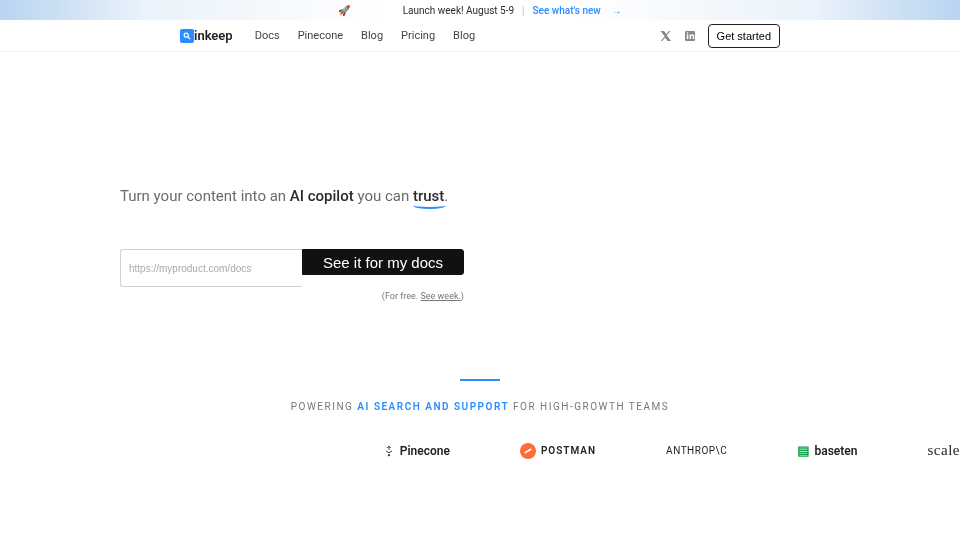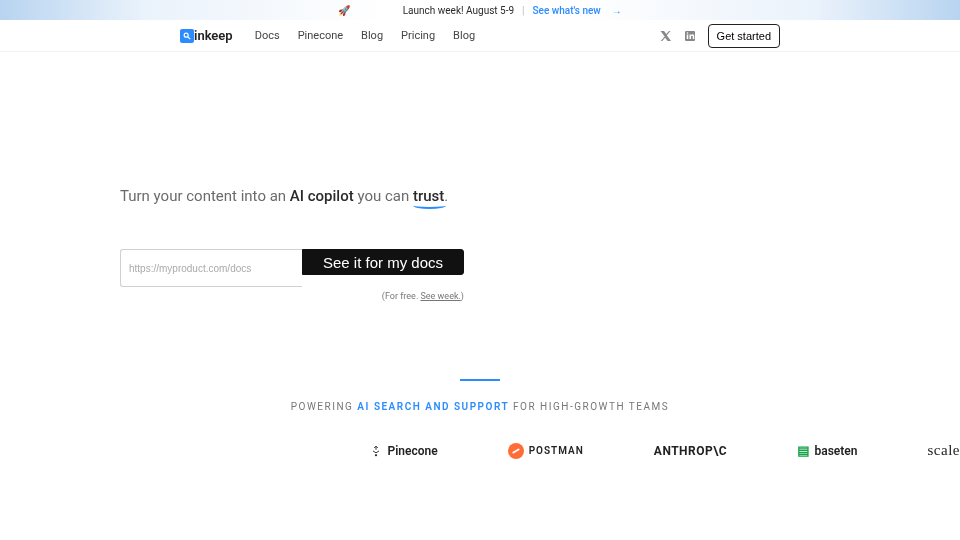--- a/index.html
+++ b/index.html
@@ -39,21 +39,21 @@
 .divider { width: 40px; height: 2px; background: #2b8cff; margin: 78px auto 0; }
 
 .powering { text-align: center; margin-top: 20px; font-size: 10px; letter-spacing: 1.5px; color: #777; }
 .powering .accent { color: #2b8cff; font-weight: 600; }
 
 .logos { display: flex; justify-content: flex-end; align-items: center; gap: 70px; margin-top: 30px; }
 .logo-item { display: flex; align-items: center; gap: 5px; font-size: 12px; font-weight: 600; color: #222; }
 .pinecone-mark { width: 12px; height: 12px; }
 .postman-mark { width: 16px; height: 16px; background: #ff6c37; border-radius: 50%; position: relative; }
 .postman-mark::after { content: ""; position: absolute; width: 8px; height: 2px; background: #fff; top: 7px; left: 4px; transform: rotate(-30deg); border-radius: 1px; }
-.anthropic { letter-spacing: 0.5px; font-weight: 700; font-size: 12px; }
+.anthropic { letter-spacing: 0.5px; font-weight: 400; font-size: 10px; }
 .baseten-mark { color: #16a34a; font-weight: 800; font-size: 13px; }
 .scale { font-family: Georgia, serif; font-size: 15px; font-weight: 400; letter-spacing: 0.5px; }
 </style>
 </head>
 <body>
 
 <div class="banner">
   <span class="rocket">🚀</span>
   <span class="text">Launch week! August 5-9</span>
   <span class="sep">|</span>

